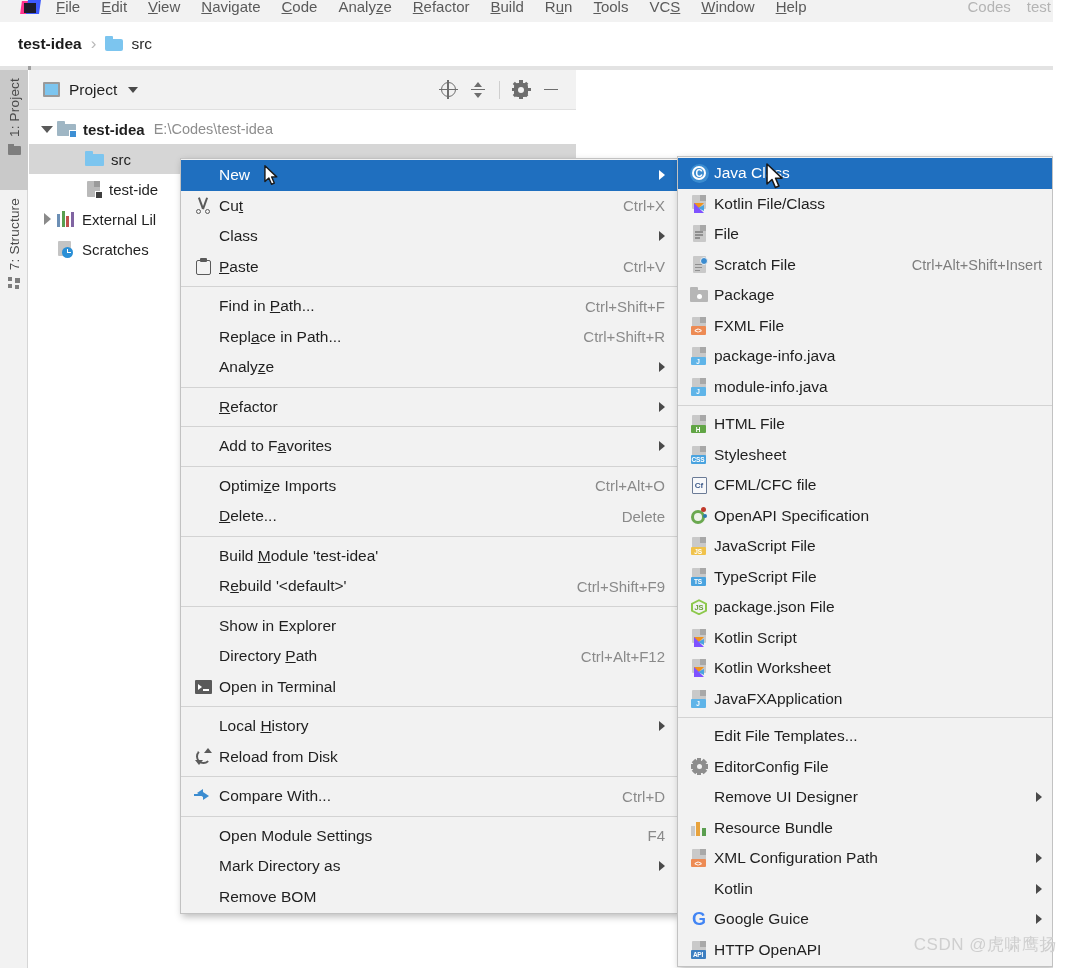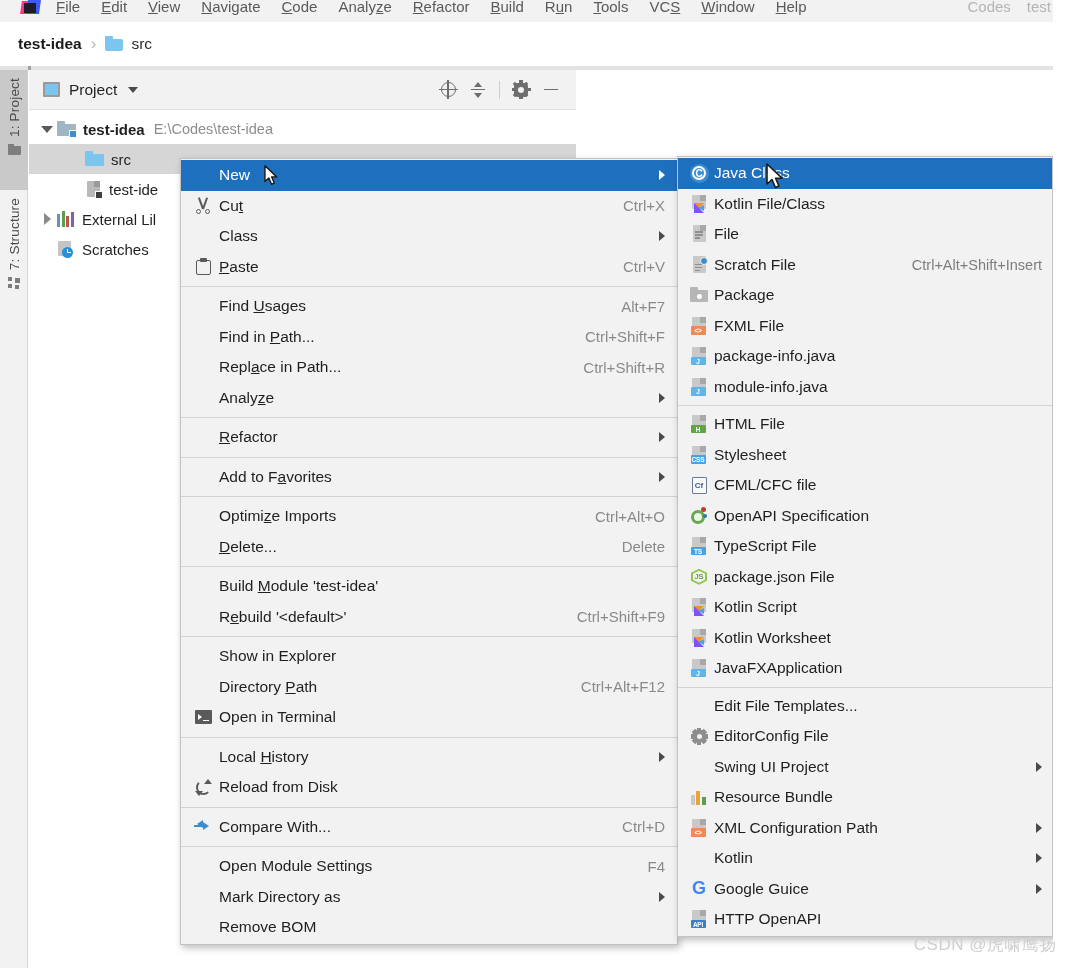--- a/index.html
+++ b/index.html
@@ -512,25 +512,20 @@
           <span class="bd"></span>
           <span class="cl"></span>
         </span>
       </span>
       <span class="cm-label"><u>P</u>aste</span>
       <span class="cm-shortcut">Ctrl+V</span>
     </div>
     <div class="cm-sep"></div>
     <div class="cm-item">
       <span class="cm-ic"></span>
-      <span class="cm-label">Find <u>U</u>sages</span>
-      <span class="cm-shortcut">Alt+F7</span>
-    </div>
-    <div class="cm-item">
-      <span class="cm-ic"></span>
       <span class="cm-label">Find in <u>P</u>ath...</span>
       <span class="cm-shortcut">Ctrl+Shift+F</span>
     </div>
     <div class="cm-item">
       <span class="cm-ic"></span>
       <span class="cm-label">Repl<u>a</u>ce in Path...</span>
       <span class="cm-shortcut">Ctrl+Shift+R</span>
     </div>
     <div class="cm-item">
       <span class="cm-ic"></span>
@@ -756,20 +751,30 @@
     <div class="sm-item">
       <span class="sm-ic">
         <span class="ic-openapi">
           <span class="b1"></span>
           <span class="b2"></span>
           <span class="s1"></span>
           <span class="s2"></span>
         </span>
       </span>
       <span class="sm-label">OpenAPI Specification</span>
+    </div>
+    <div class="sm-item">
+      <span class="sm-ic">
+        <span class="ft">
+          <span class="page"></span>
+          <span class="fold"></span>
+          <span class="tag tag-js">JS</span>
+        </span>
+      </span>
+      <span class="sm-label">JavaScript File</span>
     </div>
     <div class="sm-item">
       <span class="sm-ic">
         <span class="ft">
           <span class="page"></span>
           <span class="fold"></span>
           <span class="tag tag-ts">TS</span>
         </span>
       </span>
       <span class="sm-label">TypeScript File</span>
@@ -835,21 +840,21 @@
           <span class="gt g3"></span>
           <span class="gt g4"></span>
           <span class="gb"></span>
           <span class="gh"></span>
         </span>
       </span>
       <span class="sm-label">EditorConfig File</span>
     </div>
     <div class="sm-item">
       <span class="sm-ic"></span>
-      <span class="sm-label">Swing UI Project</span>
+      <span class="sm-label">Remove UI Designer</span>
       <span class="sm-arrow"></span>
     </div>
     <div class="sm-item">
       <span class="sm-ic">
         <span class="ic-resbundle">
           <b></b>
           <b></b>
           <b></b>
         </span>
       </span>

